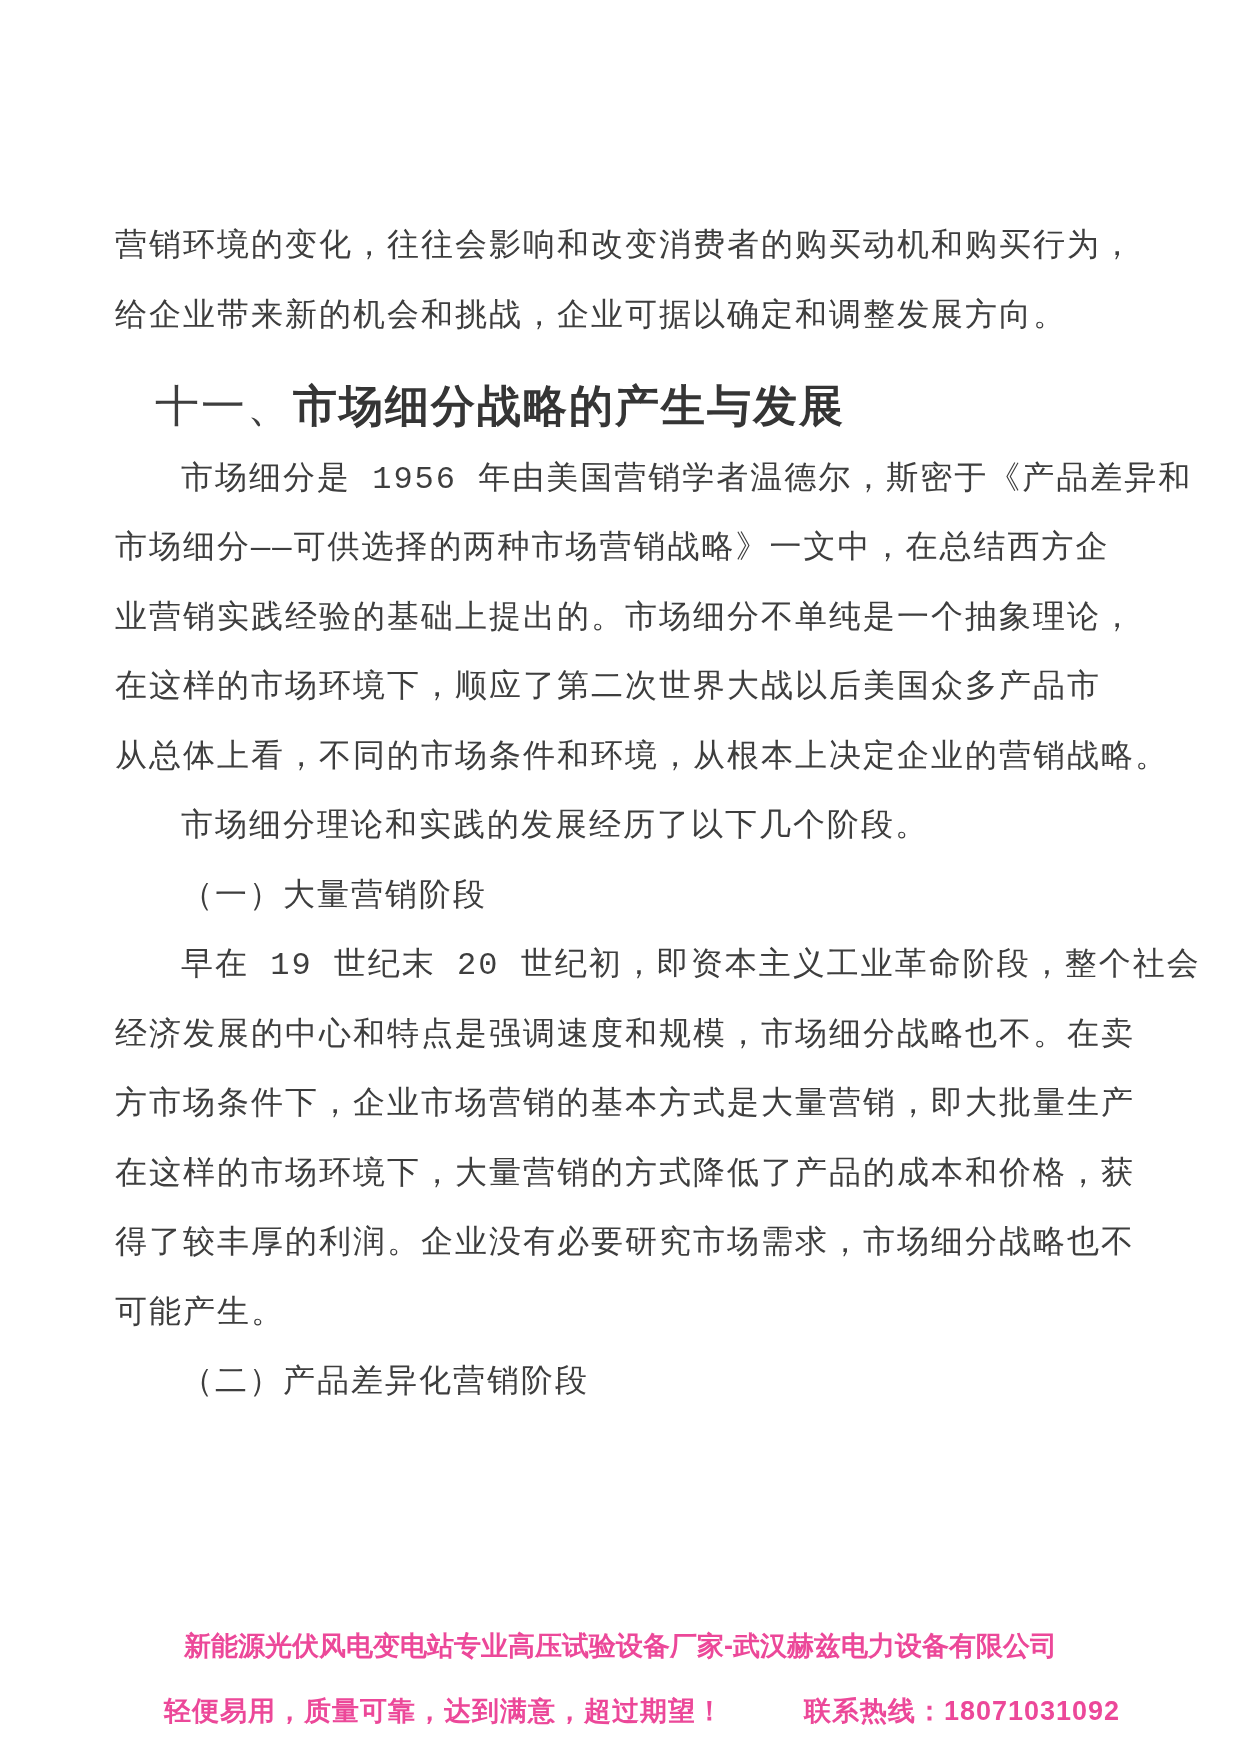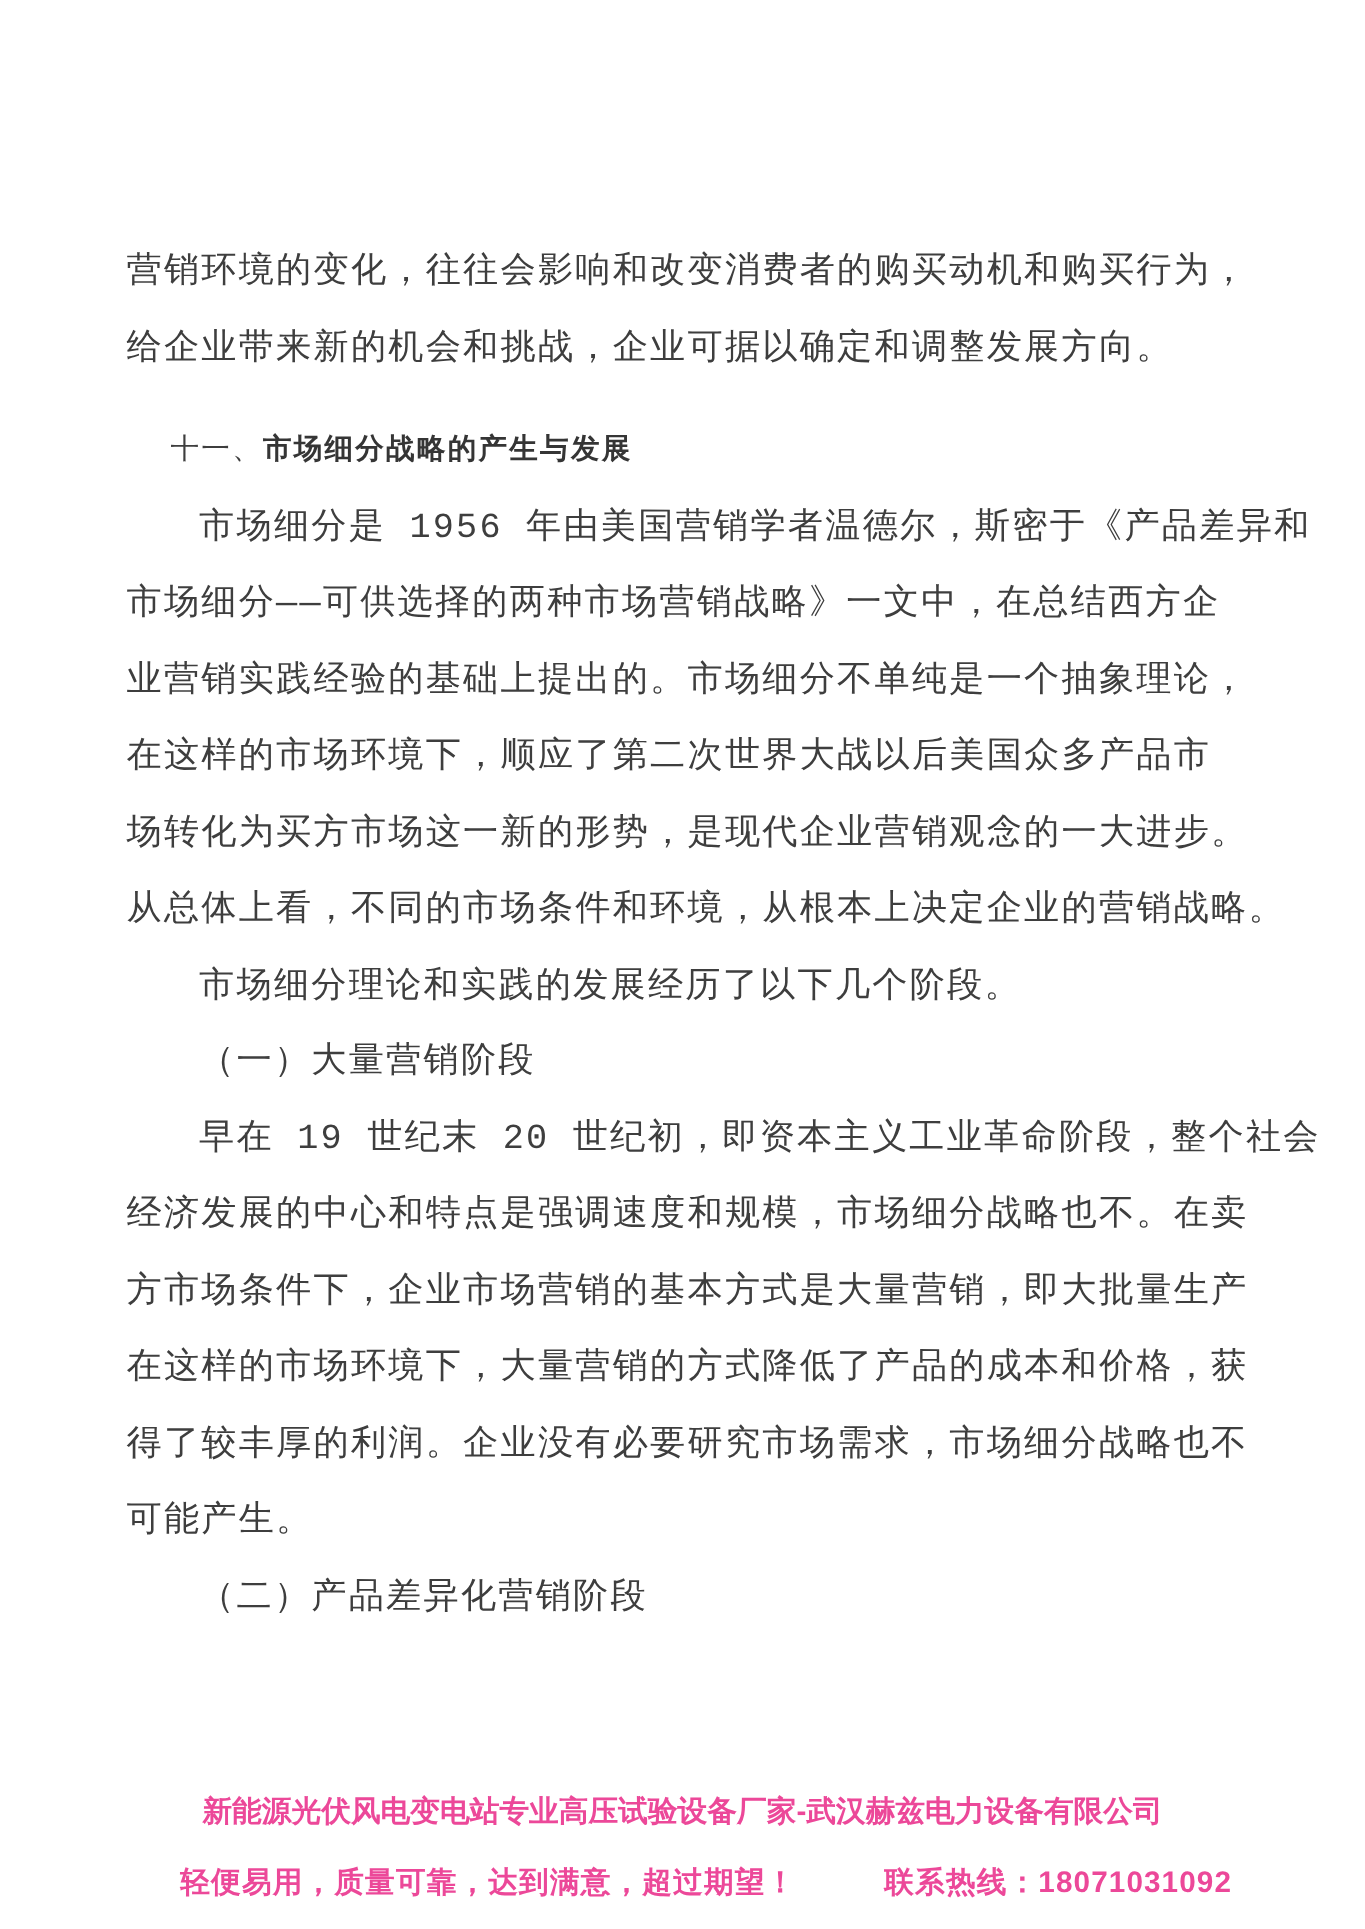--- a/index.html
+++ b/index.html
@@ -19,21 +19,21 @@
     font-size:32px;
     line-height:69.5px;
     color:#3e3e3e;
     letter-spacing:2px;
     margin-left:12px;
   }
   .doc p { margin:0; white-space:nowrap; }
   .ind { text-indent:66px; }
   .sec {
     margin:24px 0 0 0;
-    font-size:26px;
+    font-size:44px;
     line-height:69.5px;
     font-weight:400;
     text-indent:40px;
     letter-spacing:2px;
     white-space:nowrap;
   }
   .sec .ttl { font-weight:700; color:#353535; }
   .footer {
     position:absolute;
     left:0;
@@ -69,21 +69,20 @@
   <main class="doc">
     <p>营销环境的变化，往往会影响和改变消费者的购买动机和购买行为，</p>
     <p>给企业带来新的机会和挑战，企业可据以确定和调整发展方向。</p>
 
     <h2 class="sec"><span>十一、</span><span class="ttl">市场细分战略的产生与发展</span></h2>
 
     <p class="ind">市场细分是 1956 年由美国营销学者温德尔，斯密于《产品差异和</p>
     <p>市场细分——可供选择的两种市场营销战略》一文中，在总结西方企</p>
     <p>业营销实践经验的基础上提出的。市场细分不单纯是一个抽象理论，</p>
     <p>在这样的市场环境下，顺应了第二次世界大战以后美国众多产品市</p>
-    <p>场转化为买方市场这一新的形势，是现代企业营销观念的一大进步。</p>
     <p>从总体上看，不同的市场条件和环境，从根本上决定企业的营销战略。</p>
     <p class="ind">市场细分理论和实践的发展经历了以下几个阶段。</p>
     <p class="ind">（一）大量营销阶段</p>
     <p class="ind">早在 19 世纪末 20 世纪初，即资本主义工业革命阶段，整个社会</p>
     <p>经济发展的中心和特点是强调速度和规模，市场细分战略也不。在卖</p>
     <p>方市场条件下，企业市场营销的基本方式是大量营销，即大批量生产</p>
     <p>在这样的市场环境下，大量营销的方式降低了产品的成本和价格，获</p>
     <p>得了较丰厚的利润。企业没有必要研究市场需求，市场细分战略也不</p>
     <p>可能产生。</p>
     <p class="ind">（二）产品差异化营销阶段</p>

